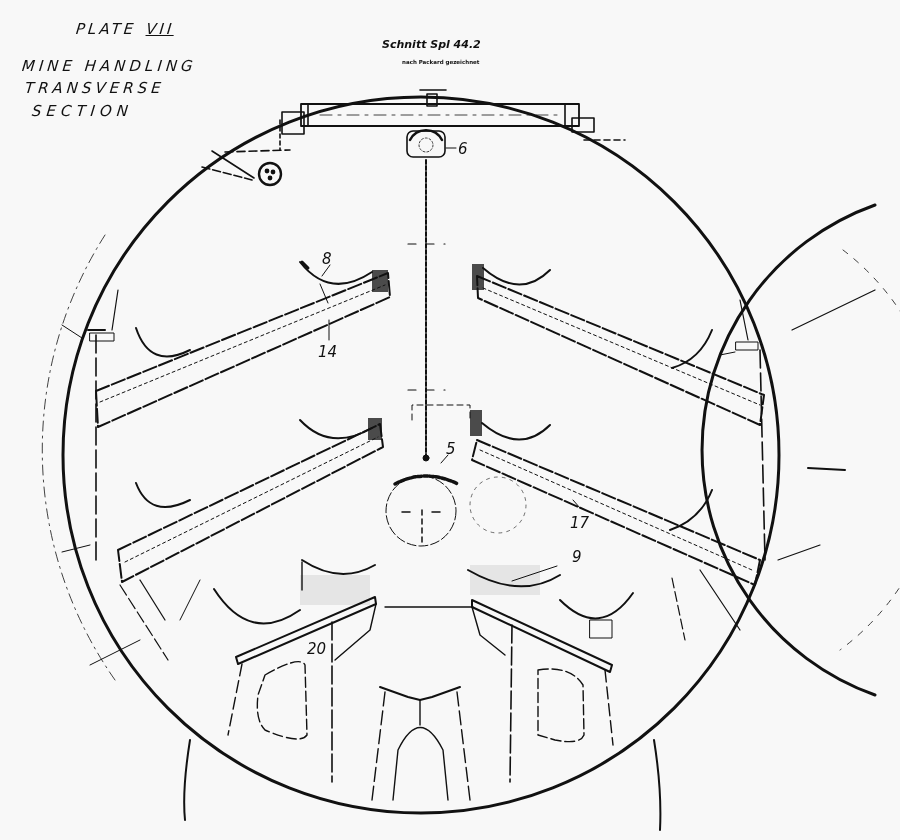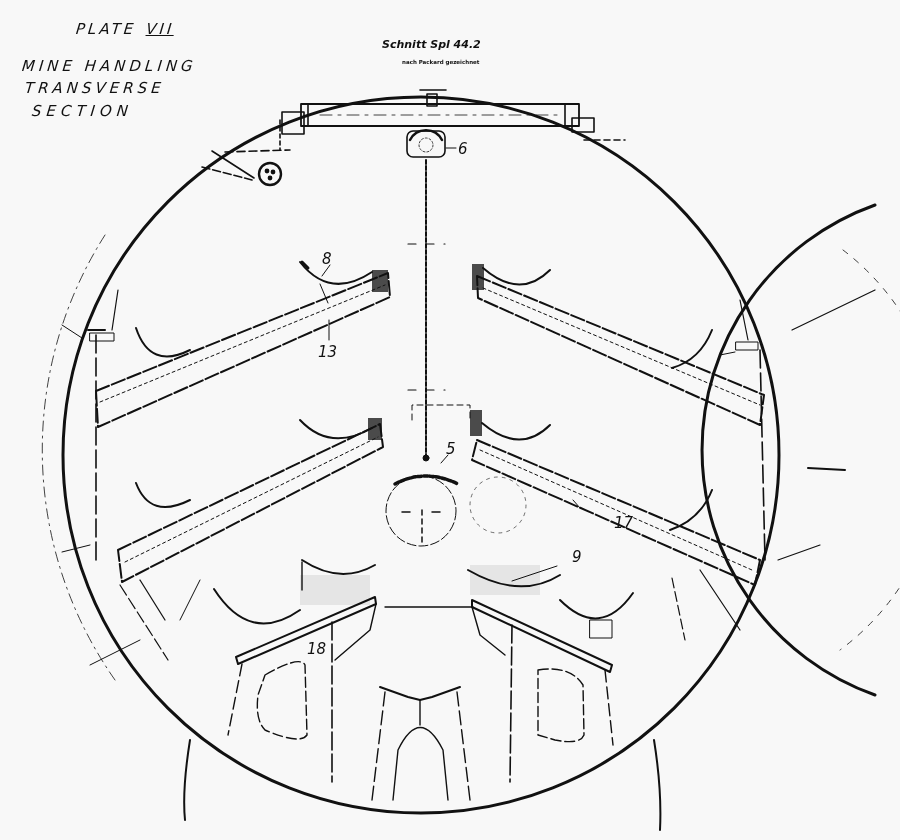--- a/index.html
+++ b/index.html
@@ -184,19 +184,19 @@
 
     <line x1="322" y1="276" x2="330" y2="265" stroke-width="1"></line>
     <line x1="329" y1="320" x2="329" y2="340" stroke-width="1"></line>
     <line x1="441" y1="463" x2="448" y2="455" stroke-width="1"></line>
     <line x1="573" y1="500" x2="580" y2="508" stroke-width="1"></line>
     <line x1="512" y1="581" x2="557" y2="566" stroke-width="1"></line>
   </svg>
 
   <div class="lbl" style="left:458px;top:140px;">6</div>
   <div class="lbl" style="left:322px;top:250px;">8</div>
-  <div class="lbl" style="left:318px;top:343px;">13</div>
+  <div class="lbl" style="left:318px;top:343px;">14</div>
   <div class="lbl" style="left:446px;top:440px;">5</div>
-  <div class="lbl" style="left:570px;top:514px;margin-left:44px;">17</div>
+  <div class="lbl" style="left:570px;top:514px;">17</div>
   <div class="lbl" style="left:572px;top:548px;">9</div>
-  <div class="lbl" style="left:307px;top:640px;">18</div>
+  <div class="lbl" style="left:307px;top:640px;">20</div>
 
 </div>
 
 </body></html>

